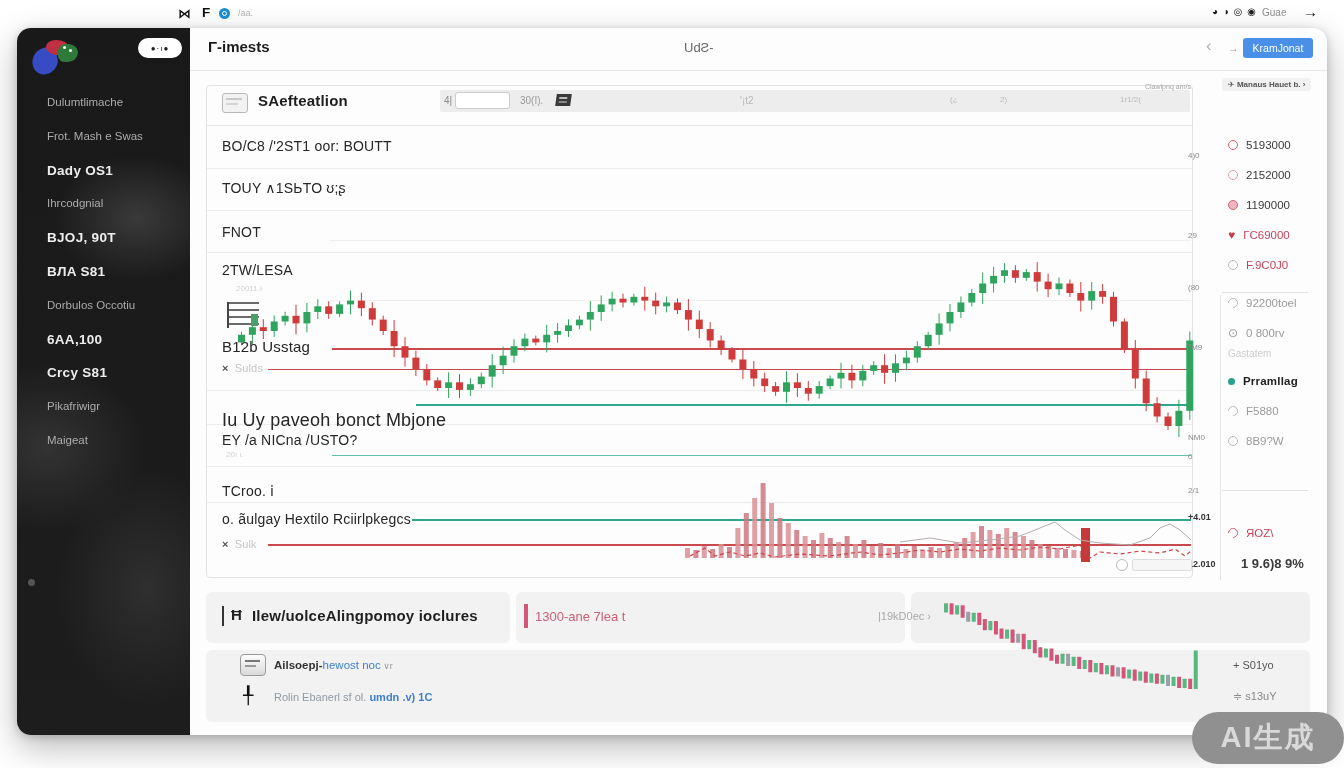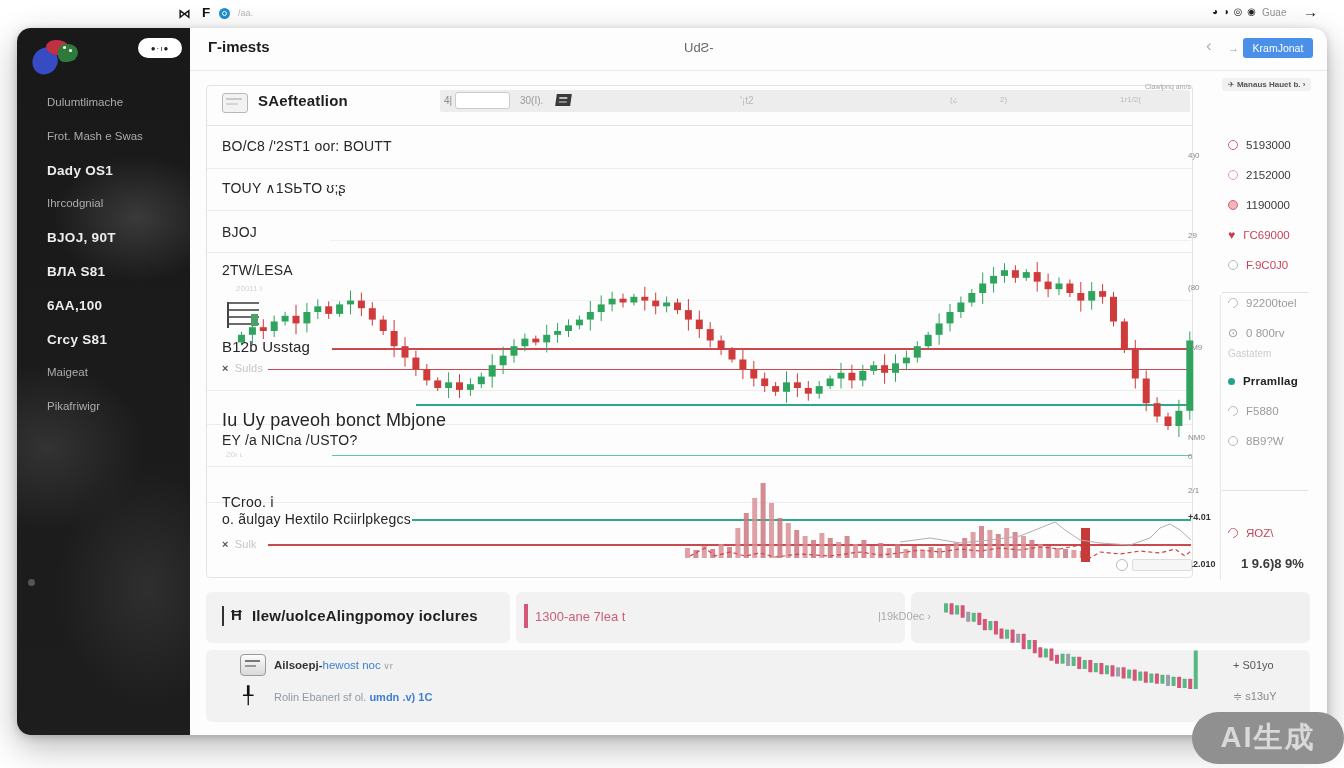--- a/index.html
+++ b/index.html
@@ -89,24 +89,25 @@
       <span style="position:absolute;left:39px;top:13px;width:3px;height:3px;background:#fff;border-radius:50%;"></span>
     </div>
     <div style="position:absolute;left:121px;top:10px;width:44px;height:20px;background:#fff;border-radius:10px;display:flex;align-items:center;justify-content:center;font-size:8px;color:#222;letter-spacing:1px;">●·ı●</div>
     <div id="sidebar-items" style="position:absolute;left:0;top:58px;width:173px;">
         <div class="sb-item">Dulumtlimache</div>
         <div class="sb-item">Frot. Mash e Swas</div>
         <div class="sb-item emph">Dady OS1</div>
         <div class="sb-item">Ihrcodgnial</div>
         <div class="sb-item emph">BJOJ, 90T</div>
         <div class="sb-item emph">BЛA S81</div>
+        <div class="sb-item">Dorbulos Occotiu</div>
         <div class="sb-item emph">6AA,100</div>
         <div class="sb-item emph">Crcy S81</div>
+        <div class="sb-item">Pikafriwigr</div>
         <div class="sb-item">Maigeat</div>
-        <div class="sb-item">Pikafriwigr</div>
       </div>
     <span style="position:absolute;left:11px;top:551px;width:7px;height:7px;border-radius:50%;background:#555;"></span>
   </div>
 
   <span class="abs" style="left:208px;top:38px;font-size:15px;font-weight:700;color:#1c1c1c;z-index:3;">Γ-imests</span>
   <span class="abs" style="left:684px;top:40px;font-size:13px;color:#666;z-index:3;">UdƧ-</span>
   <span class="abs" style="left:1206px;top:36px;font-size:17px;color:#b0b0b0;z-index:3;">‹</span>
   <span class="abs" style="left:1228px;top:42px;font-size:11px;color:#9a9a9a;z-index:3;">→</span>
   <button class="abs" style="left:1243px;top:38px;width:70px;height:20px;background:#4a8fe8;border:none;border-radius:3px;color:#fff;font-size:10.5px;font-family:inherit;z-index:3;cursor:pointer;">KramJonat</button>
   <div class="divider" style="left:190px;top:70px;width:1137px;background:#e9e9e9;"></div>
@@ -149,27 +150,27 @@
       <div style="position: absolute; left: 330px; top: 240px; width: 861px; height: 1px; background: rgb(241, 239, 239); z-index: 4;"></div>
       <div style="position: absolute; left: 330px; top: 300px; width: 861px; height: 1px; background: rgb(241, 239, 239); z-index: 4;"></div>
       <div style="position: absolute; left: 332px; top: 348px; width: 859px; height: 1.6px; background: rgb(201, 73, 78); z-index: 4;"></div>
       <div style="position: absolute; left: 268px; top: 369px; width: 923px; height: 1.4px; background: rgb(201, 73, 78); z-index: 4;"></div>
       <div style="position: absolute; left: 416px; top: 404px; width: 775px; height: 2px; background: rgb(46, 167, 140); z-index: 4;"></div>
       <div style="position: absolute; left: 332px; top: 455px; width: 859px; height: 1.4px; background: rgb(99, 194, 173); z-index: 4;"></div>
       <div style="position: absolute; left: 412px; top: 519px; width: 779px; height: 2px; background: rgb(46, 167, 140); z-index: 4;"></div>
       <div style="position: absolute; left: 268px; top: 544px; width: 923px; height: 1.8px; background: rgb(201, 73, 78); z-index: 4;"></div>
       <div class="row-label" style="position: absolute; left: 222px; top: 138px; font-size: 14px; z-index: 6; white-space: nowrap; letter-spacing: 0.2px;"><span>BO/C8 /'2ST1 oor: BOUTT</span></div>
       <div class="row-label" style="position: absolute; left: 222px; top: 180px; font-size: 14px; z-index: 6; white-space: nowrap; letter-spacing: 0.2px;"><span>TOUY ∧1SЬTO ʊ;ʂ</span></div>
-      <div class="row-label" style="position: absolute; left: 222px; top: 224px; font-size: 14px; z-index: 6; white-space: nowrap; letter-spacing: 0.2px;"><span>BJOJ</span></div>
+      <div class="row-label" style="position: absolute; left: 222px; top: 224px; font-size: 14px; z-index: 6; white-space: nowrap; letter-spacing: 0.2px;"><span>FNOT</span></div>
       <div class="row-label" style="position: absolute; left: 222px; top: 262px; font-size: 14px; z-index: 6; white-space: nowrap; letter-spacing: 0.2px;"><span>2TW/LESA</span></div>
       <div class="row-label" style="position: absolute; left: 222px; top: 337.5px; font-size: 15px; z-index: 6; white-space: nowrap; letter-spacing: 0.2px;"><span>B12b Usstag</span></div>
       <div class="row-label faint" style="position: absolute; left: 222px; top: 361.5px; font-size: 11px; z-index: 6; white-space: nowrap; letter-spacing: 0.2px;"><span class="mark">×</span><span>Sulds</span></div>
       <div class="row-label" style="position: absolute; left: 222px; top: 410px; font-size: 18px; z-index: 6; white-space: nowrap; letter-spacing: 0.2px;"><span>Iu Uy paveoh bonct Mbjone</span></div>
       <div class="row-label" style="position: absolute; left: 222px; top: 432px; font-size: 14px; z-index: 6; white-space: nowrap; letter-spacing: 0.2px;"><span>EY /a NICna /USTO?</span></div>
-      <div class="row-label" style="position: absolute; left: 222px; top: 494px; font-size: 14px; z-index: 6; white-space: nowrap; letter-spacing: 0.2px;"><span>TCroo. ⅰ</span></div>
+      <div class="row-label" style="position: absolute; left: 222px; top: 483px; font-size: 14px; z-index: 6; white-space: nowrap; letter-spacing: 0.2px;"><span>TCroo. ⅰ</span></div>
       <div class="row-label" style="position: absolute; left: 222px; top: 511px; font-size: 14px; z-index: 6; white-space: nowrap; letter-spacing: 0.2px;"><span>o. ãulgay Hextilo Rciirlpkegcs</span></div>
       <div class="row-label faint" style="position: absolute; left: 222px; top: 537.5px; font-size: 11px; z-index: 6; white-space: nowrap; letter-spacing: 0.2px;"><span class="mark">×</span><span>Sulk</span></div>
       <div class="tick" style="position: absolute; left: 1188px; top: 151px; z-index: 6; white-space: nowrap;">4)0</div>
       <div class="tick" style="position: absolute; left: 1188px; top: 231px; z-index: 6; white-space: nowrap;">29</div>
       <div class="tick" style="position: absolute; left: 1188px; top: 283px; z-index: 6; white-space: nowrap;">(80</div>
       <div class="tick" style="position: absolute; left: 1188px; top: 343px; z-index: 6; white-space: nowrap;">°M9</div>
       <div class="tick" style="position: absolute; left: 1188px; top: 433px; z-index: 6; white-space: nowrap;">NM0</div>
       <div class="tick" style="position: absolute; left: 1188px; top: 452px; z-index: 6; white-space: nowrap;">0</div>
       <div class="tick" style="position: absolute; left: 1188px; top: 486px; z-index: 6; white-space: nowrap;">2/1</div>
       <div class="tick b" style="position: absolute; left: 1188px; top: 512px; z-index: 6; white-space: nowrap;">+4.01</div>

